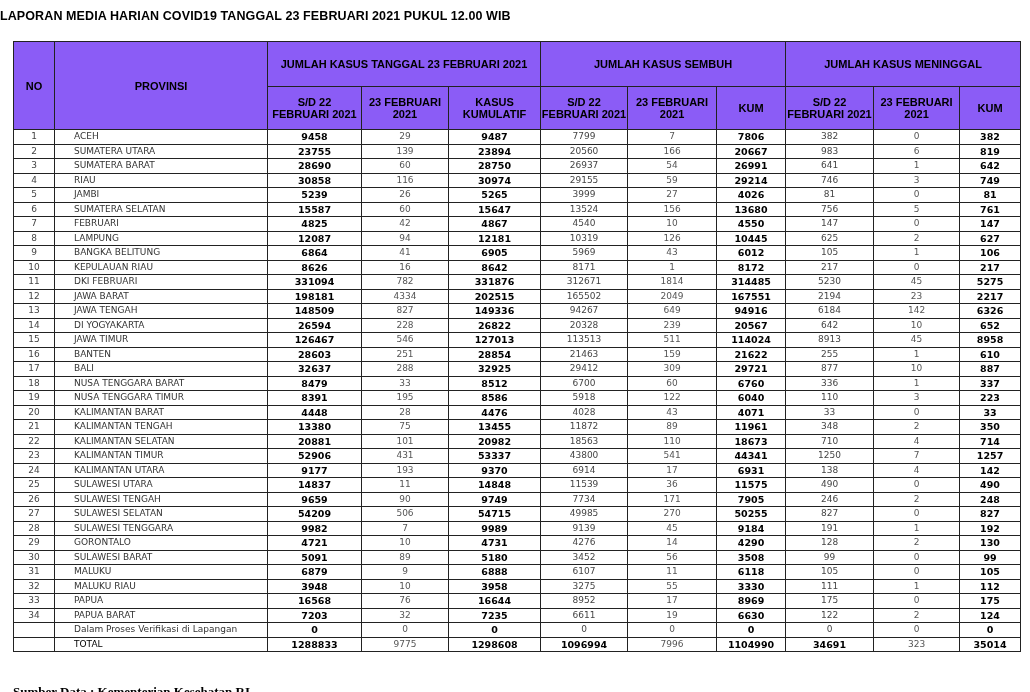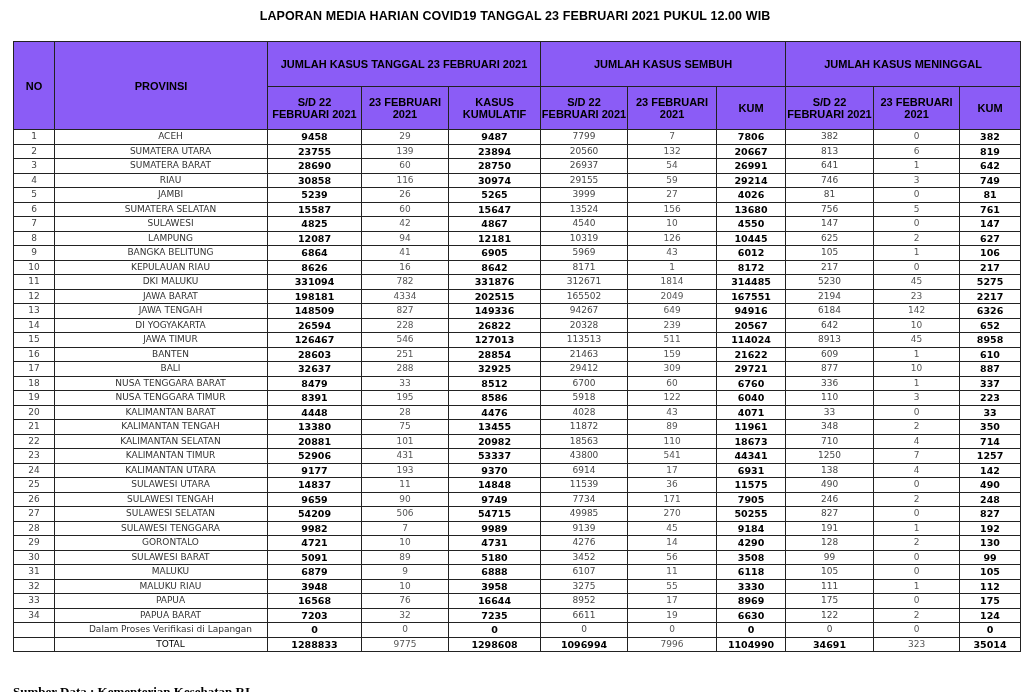--- a/index.html
+++ b/index.html
@@ -1,25 +1,25 @@
 <!DOCTYPE html>
 <html><head>
   <meta charset="utf-8">
   <style>
     html, body { margin: 0; padding: 0; background: #ffffff; }
     body { width: 1030px; height: 692px; position: relative; overflow: hidden; font-family: "Liberation Sans", sans-serif; color: #000; }
-    .title { position: absolute; left: 0; top: 9px; width: 1030px; text-align: center; font-weight: bold; font-size: 12.5px; letter-spacing: 0.1px; }
+    .title { position: absolute; left: 0; top: 9px; width: 1030px; text-align: left; font-weight: bold; font-size: 12.5px; letter-spacing: 0.1px; }
     .subtitle { position: absolute; left: 70px; top: 29px; font-size: 8.5px; font-weight: bold; color: #111; margin-top: 14px; }
     table { position: absolute; left: 13px; top: 41px; border-collapse: collapse; table-layout: fixed; width: 1007px; }
     th, td { border: 1px solid #222; padding: 0; overflow: hidden; white-space: nowrap; }
     th { background: #8b5cf6; font-weight: bold; font-size: 11px; text-align: center; line-height: 12px; }
     th.grp { height: 44px; }
     th.sub { height: 42px; white-space: normal; }
     td { height: 13.5px; font-family: "DejaVu Sans", sans-serif; font-size: 9px; line-height: 13px; text-align: center; color: #555; }
-    td.prov { text-align: center; padding-left: 19px; color: #333; }
+    td.prov { text-align: left; padding-left: 19px; color: #333; }
     td.b { font-weight: bold; color: #000; font-size: 9.5px; }
     td.no { color: #444; }
     td.med { color: #444; }
     tr.total td.prov { font-weight: normal; color: #000; }
     .source { position: absolute; left: 13px; top: 672px; font-family: Liberation Serif, serif; font-weight: bold; font-size: 13px; margin-top: 12px; }
   </style>
 </head>
 <body>
 
 <div class="title">LAPORAN MEDIA HARIAN COVID19 TANGGAL 23 FEBRUARI 2021 PUKUL 12.00 WIB</div>
@@ -73,23 +73,23 @@
         <td>0</td>
         <td class="b">382</td>
       </tr>
       <tr>
         <td class="no">2</td>
         <td class="prov">SUMATERA UTARA</td>
         <td class="b">23755</td>
         <td>139</td>
         <td class="b">23894</td>
         <td class="med">20560</td>
-        <td>132</td>
+        <td>166</td>
         <td class="b">20667</td>
-        <td class="med">813</td>
+        <td class="med">983</td>
         <td>6</td>
         <td class="b">819</td>
       </tr>
       <tr>
         <td class="no">3</td>
         <td class="prov">SUMATERA BARAT</td>
         <td class="b">28690</td>
         <td>60</td>
         <td class="b">28750</td>
         <td class="med">26937</td>
@@ -133,21 +133,21 @@
         <td class="b">15647</td>
         <td class="med">13524</td>
         <td>156</td>
         <td class="b">13680</td>
         <td class="med">756</td>
         <td>5</td>
         <td class="b">761</td>
       </tr>
       <tr>
         <td class="no">7</td>
-        <td class="prov">SULAWESI</td>
+        <td class="prov">FEBRUARI</td>
         <td class="b">4825</td>
         <td>42</td>
         <td class="b">4867</td>
         <td class="med">4540</td>
         <td>10</td>
         <td class="b">4550</td>
         <td class="med">147</td>
         <td>0</td>
         <td class="b">147</td>
       </tr>
@@ -185,21 +185,21 @@
         <td class="b">8642</td>
         <td class="med">8171</td>
         <td>1</td>
         <td class="b">8172</td>
         <td class="med">217</td>
         <td>0</td>
         <td class="b">217</td>
       </tr>
       <tr>
         <td class="no">11</td>
-        <td class="prov">DKI MALUKU</td>
+        <td class="prov">DKI FEBRUARI</td>
         <td class="b">331094</td>
         <td>782</td>
         <td class="b">331876</td>
         <td class="med">312671</td>
         <td>1814</td>
         <td class="b">314485</td>
         <td class="med">5230</td>
         <td>45</td>
         <td class="b">5275</td>
       </tr>
@@ -257,21 +257,21 @@
       </tr>
       <tr>
         <td class="no">16</td>
         <td class="prov">BANTEN</td>
         <td class="b">28603</td>
         <td>251</td>
         <td class="b">28854</td>
         <td class="med">21463</td>
         <td>159</td>
         <td class="b">21622</td>
-        <td class="med">609</td>
+        <td class="med">255</td>
         <td>1</td>
         <td class="b">610</td>
       </tr>
       <tr>
         <td class="no">17</td>
         <td class="prov">BALI</td>
         <td class="b">32637</td>
         <td>288</td>
         <td class="b">32925</td>
         <td class="med">29412</td>

